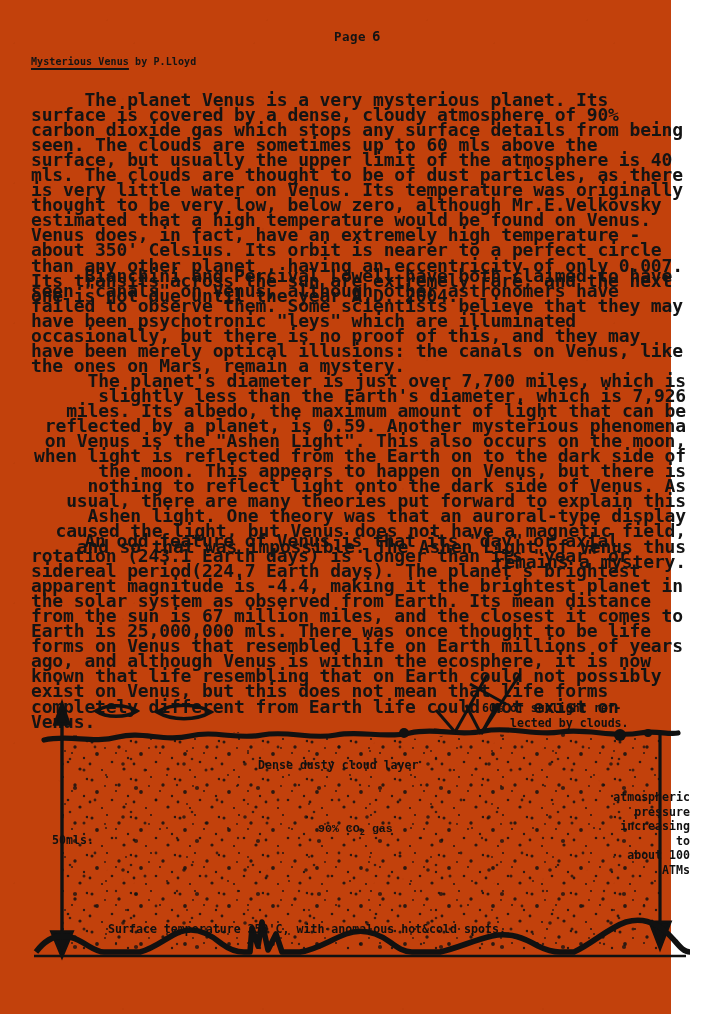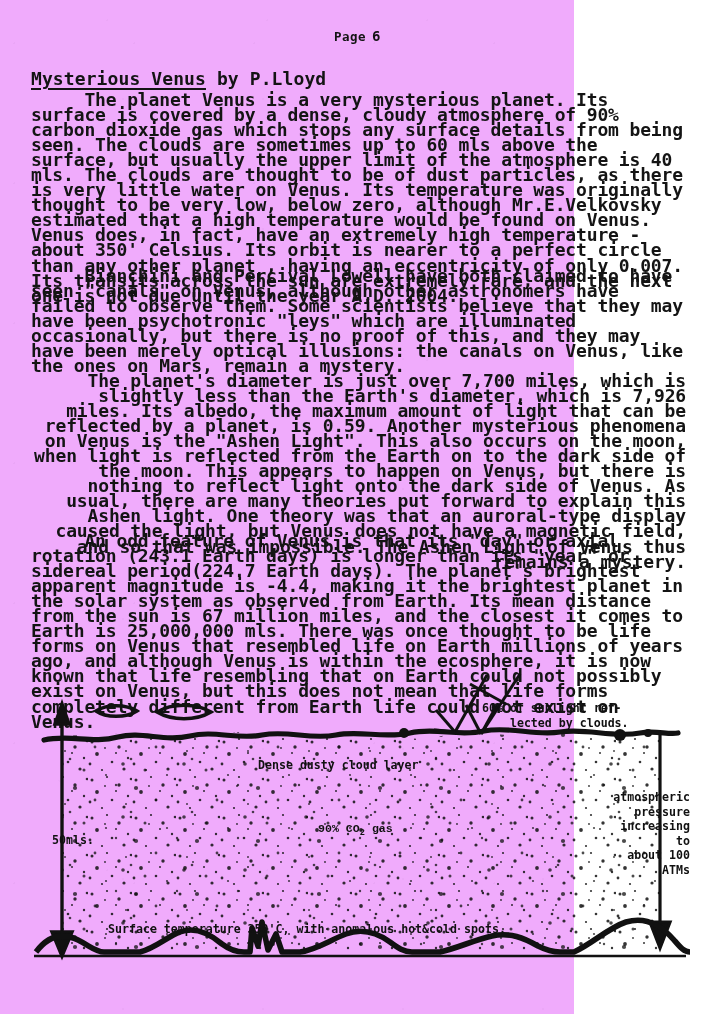--- a/index.html
+++ b/index.html
@@ -7,22 +7,22 @@
   body{
     width:715px;height:1014px;
     background:#ffffff;
     font-family:"DejaVu Sans Mono","Liberation Mono",monospace;
     color:#141414;
     overflow:hidden;
     position:relative;
   }
   #page{
     position:relative;
-    width:574px;height:1014px;
-    background:#f0abfc;
+    width:671px;height:1014px;
+    background:#c2410c;
   }
   
   #grain{
     position:absolute;inset:0;
     pointer-events:none;
     opacity:.5;
     background-image:
       radial-gradient(circle at 12% 31%, rgba(0,0,0,.05) 0 1px, transparent 1px),
       radial-gradient(circle at 67% 12%, rgba(0,0,0,.04) 0 1px, transparent 1px),
       radial-gradient(circle at 88% 76%, rgba(0,0,0,.04) 0 1px, transparent 1px),
@@ -31,22 +31,22 @@
   }
   .pagenum{
     position:absolute;top:28px;left:0;width:715px;
     text-align:center;
     font-size:12.5px;letter-spacing:.5px;
     font-weight:700;
   }
   .pagenum .num{font-size:14px;margin-left:6px;}
 
   .title{
-    position:absolute;left:31px;top:68px;
-    font-size:18px;letter-spacing:.1px;font-weight:700;
+    position:absolute;left:31px;top:56px;
+    font-size:10px;letter-spacing:.1px;font-weight:700;
     white-space:nowrap;
   }
   .title .u{
     text-decoration:underline;
     text-underline-offset:3px;
     text-decoration-thickness:1.6px;
   }
 
   .para{
     position:absolute;left:31px;

